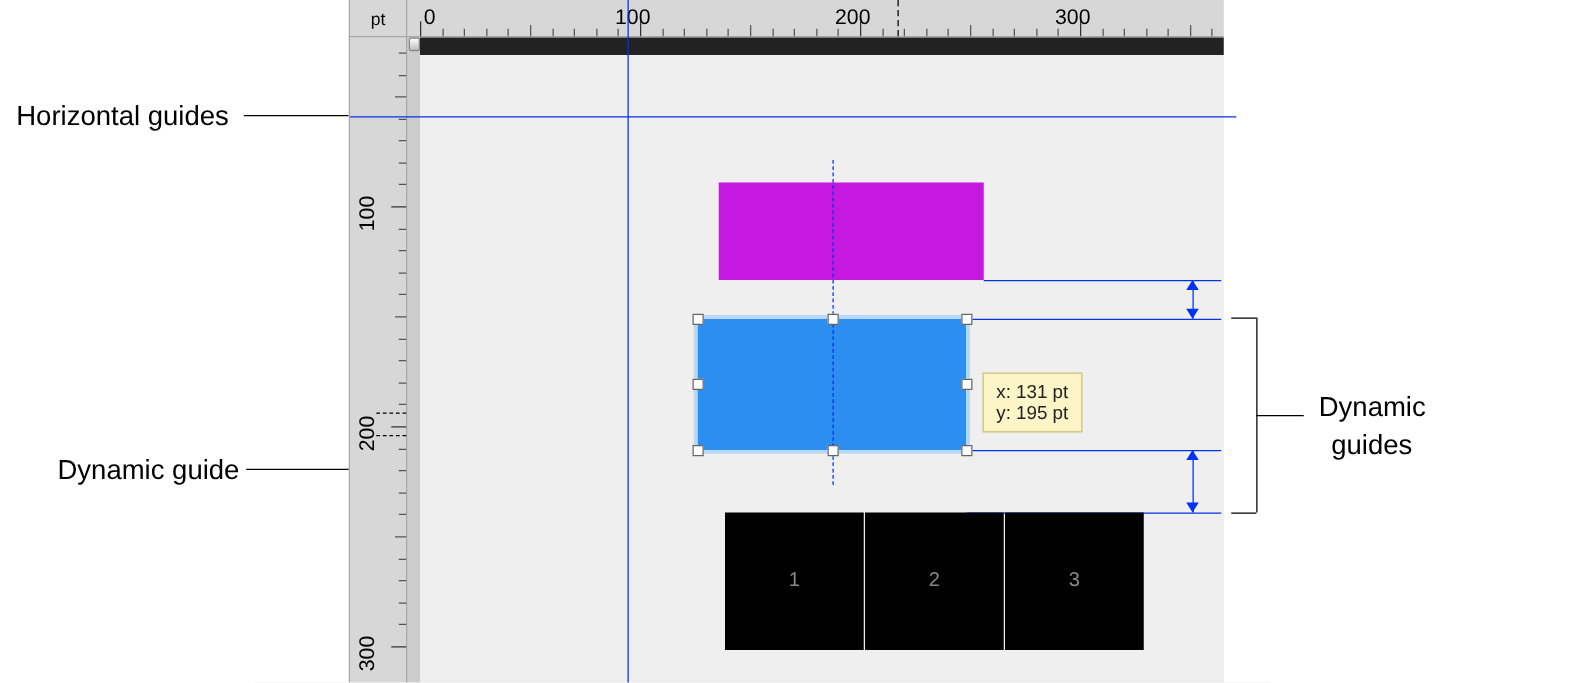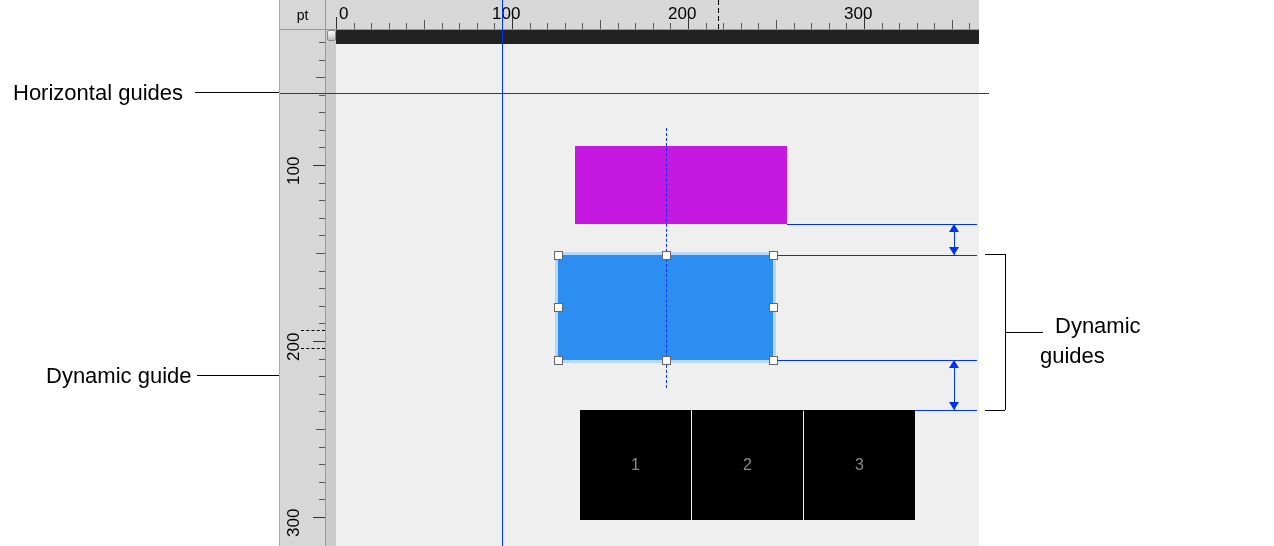--- a/index.html
+++ b/index.html
@@ -117,21 +117,21 @@
 </head>
 <body>
 
 <div class="label" style="left:13px; top:80px;">Horizontal guides</div>
 <div class="leader-line" style="left:195px; top:92px; width:84px; height:1px;"></div>
 
 <div class="label" style="left:46px; top:363px;">Dynamic guide</div>
 <div class="leader-line" style="left:197px; top:375px; width:302px; height:1px;"></div>
 
 <div class="label" style="left:1055px; top:313px;">Dynamic</div>
-<div class="label" style="left:1040px; top:343px;">guides</div>
+<div class="label" style="left:1065px; top:343px;">guides</div>
 <div class="bracket-line" style="left:1005px; top:254px; width:1px; height:156px;"></div>
 <div class="bracket-line" style="left:985px; top:254px; width:20px; height:1px;"></div>
 <div class="bracket-line" style="left:985px; top:410px; width:20px; height:1px;"></div>
 <div class="bracket-line" style="left:1005px; top:332px; width:38px; height:1px;"></div>
 
 <div class="editor">
   <div class="ruler-corner">
       <span>pt</span>
     </div>
 
@@ -249,20 +249,24 @@
 
     <div class="handle" style="left:218px; top:221px;"></div>
     <div class="handle" style="left:326px; top:221px;"></div>
     <div class="handle" style="left:433px; top:221px;"></div>
     <div class="handle" style="left:218px; top:273px;"></div>
     <div class="handle" style="left:433px; top:273px;"></div>
     <div class="handle" style="left:218px; top:326px;"></div>
     <div class="handle" style="left:326px; top:326px;"></div>
     <div class="handle" style="left:433px; top:326px;"></div>
 
+    <div class="tooltip" style="left:450px; top:268px;">
+      <div>x: 131 pt</div>
+      <div>y: 195 pt</div>
+    </div>
 
     <div class="arrow-v" style="left:618px; top:194px; height:31px;"></div>
     <div class="arrowhead" style="left:613px; top:194px; border-bottom:8px solid #0033ee;"></div>
     <div class="arrowhead" style="left:613px; top:217px; border-top:8px solid #0033ee;"></div>
 
     <div class="arrow-v" style="left:618px; top:330px; height:50px;"></div>
     <div class="arrowhead" style="left:613px; top:330px; border-bottom:8px solid #0033ee;"></div>
     <div class="arrowhead" style="left:613px; top:372px; border-top:8px solid #0033ee;"></div>
 
     <div style="position:absolute; left:244px; top:380px; width:335px; height:110px;">

